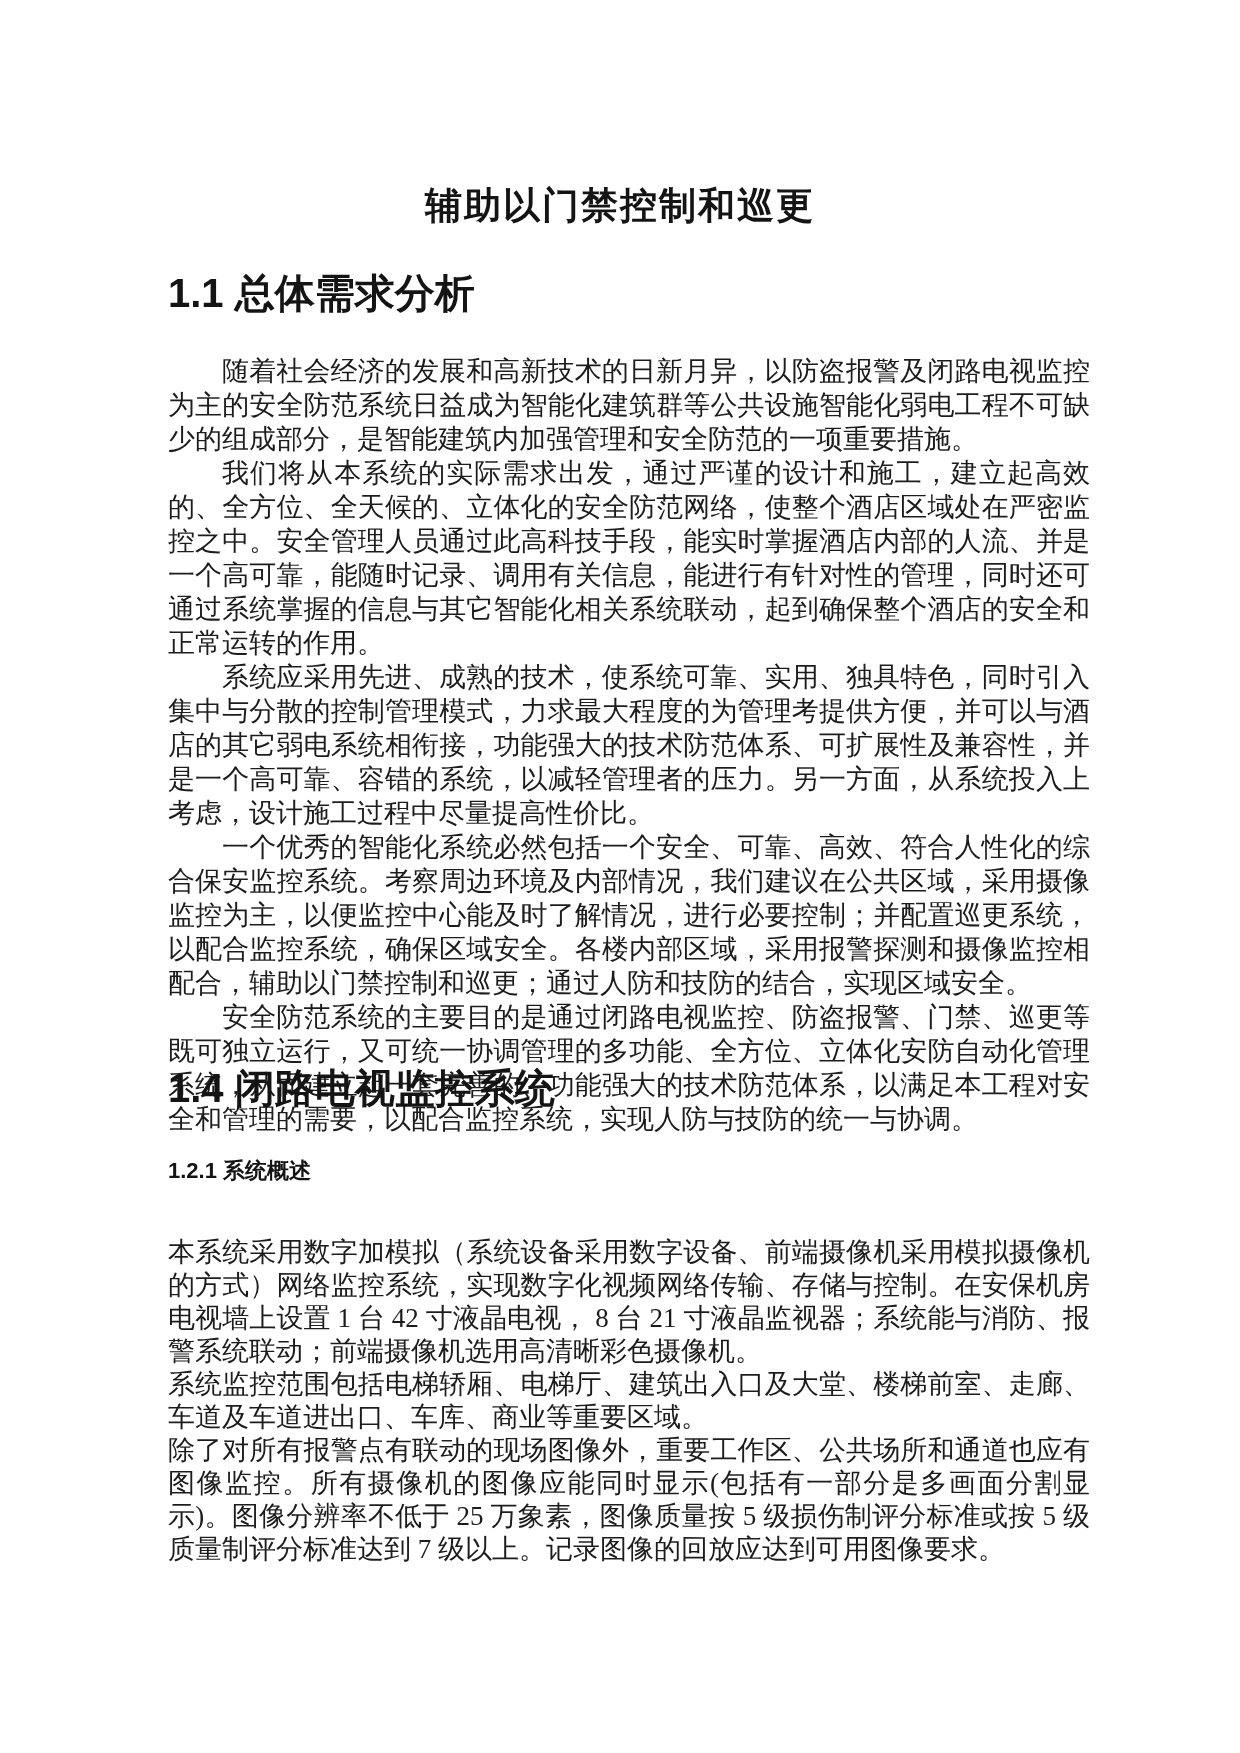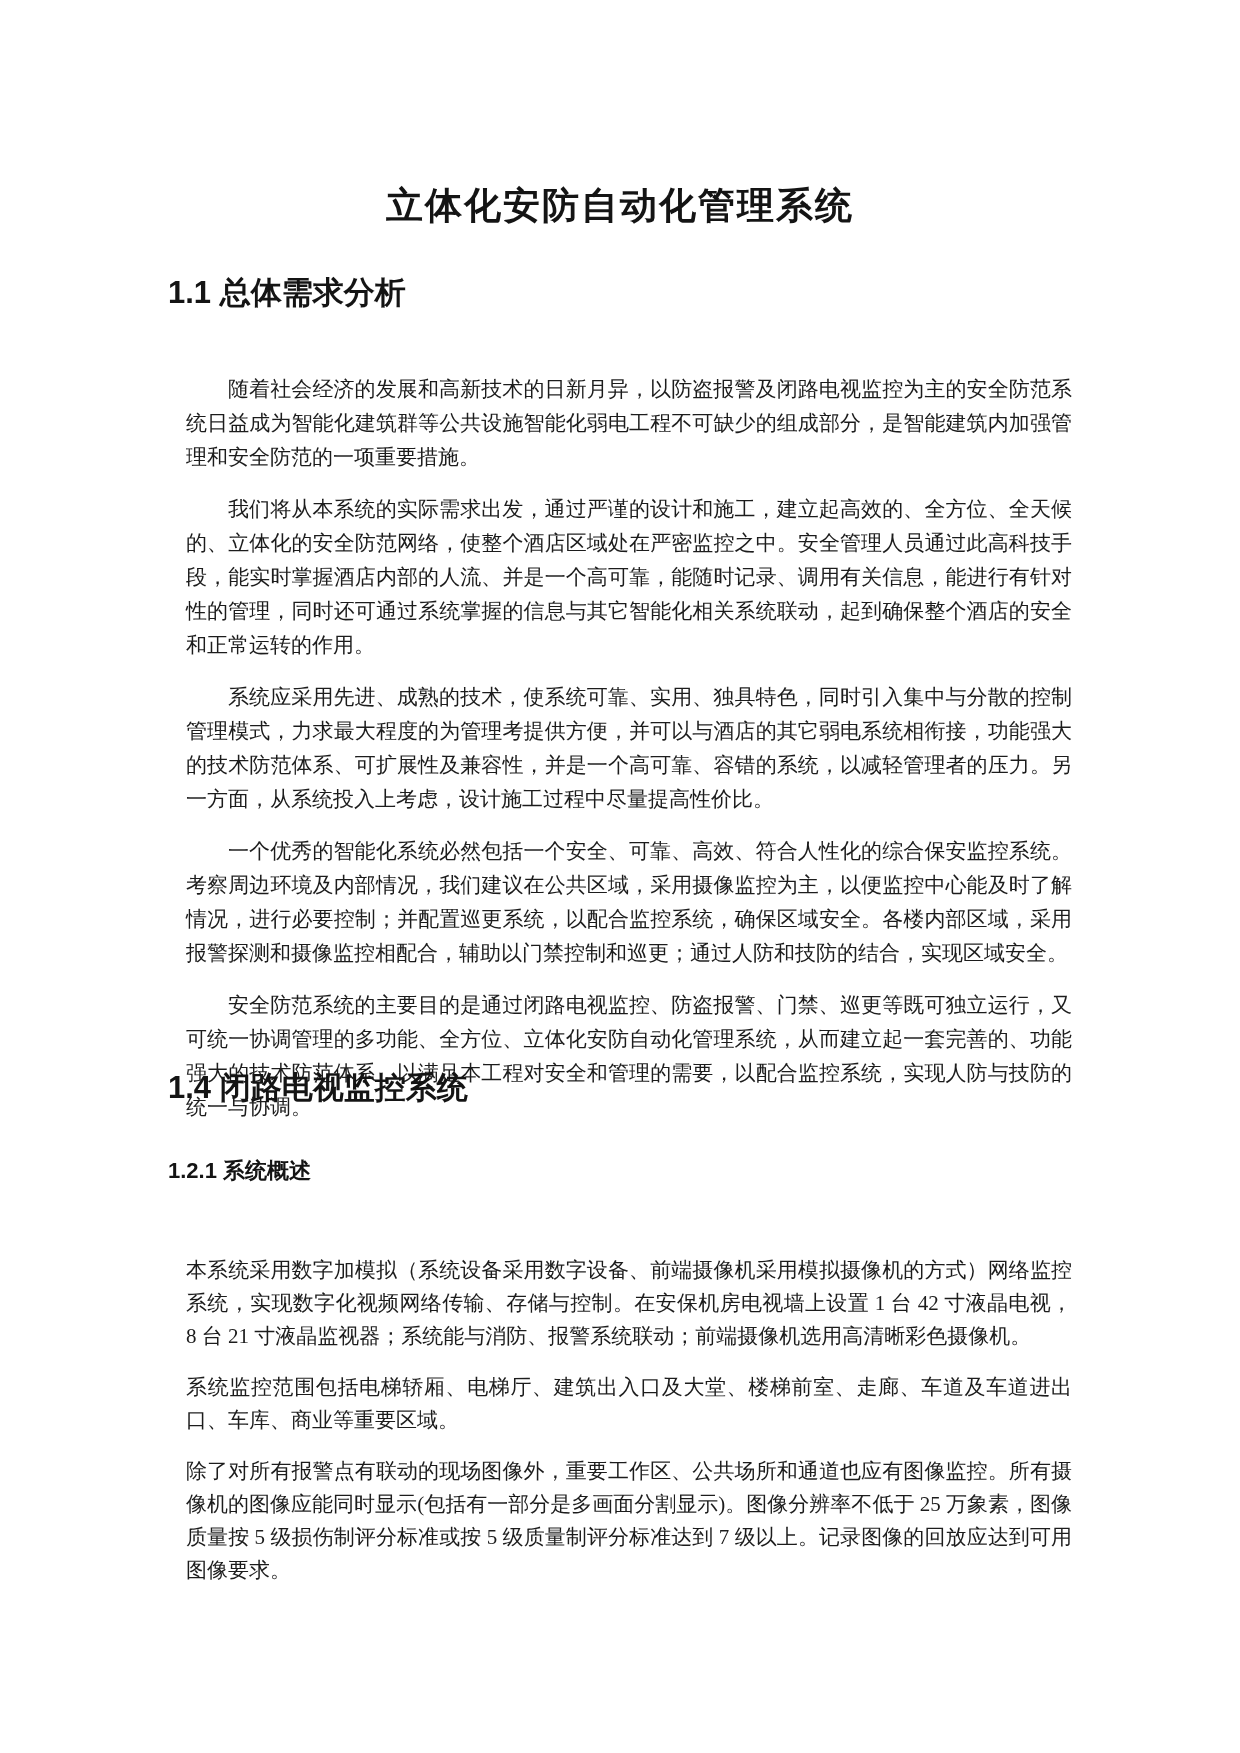--- a/index.html
+++ b/index.html
@@ -27,21 +27,21 @@
     line-height: 44px;
     letter-spacing: 2px;
     color: #141414;
   }
   .h2 {
     position: absolute;
     left: 168px;
     width: 922px;
     font-family: "Liberation Sans", "DejaVu Sans", sans-serif;
     font-weight: bold;
-    font-size: 31px;
+    font-size: 40px;
     line-height: 38px;
     color: #141414;
   }
   .h2-1 { top: 274px; }
   .h2-2 { top: 1069px; }
   .h3 {
     position: absolute;
     left: 168px;
     width: 922px;
     font-family: "Liberation Sans", "DejaVu Sans", sans-serif;
@@ -54,36 +54,36 @@
   .body-block {
     position: absolute;
     left: 168px;
     width: 922px;
     font-family: "Liberation Serif", "DejaVu Serif", serif;
     color: #1c1c1c;
   }
   .sec1-paras { top: 354px; }
   .sec2-paras { top: 1236px; }
   .body-block p {
-    margin: 18px;
+    margin: 0;
     padding: 0;
-    font-size: 21px;
+    font-size: 27px;
     text-align: justify;
     text-justify: inter-ideograph;
   }
   .sec1-paras p { line-height: 34px; }
   .sec2-paras p { line-height: 33px; }
   .indent { text-indent: 2em; }
 </style>
 </head>
 <body>
 
 <div class="page">
 
-  <div class="doc-title">立体化安防自动化管理系统</div>
+  <div class="doc-title">辅助以门禁控制和巡更</div>
 
   <div class="h2 h2-1">1.1 总体需求分析</div>
 
   <div class="body-block sec1-paras">
     <p class="indent">随着社会经济的发展和高新技术的日新月异，以防盗报警及闭路电视监控为主的安全防范系统日益成为智能化建筑群等公共设施智能化弱电工程不可缺少的组成部分，是智能建筑内加强管理和安全防范的一项重要措施。</p>
     <p class="indent">我们将从本系统的实际需求出发，通过严谨的设计和施工，建立起高效的、全方位、全天候的、立体化的安全防范网络，使整个酒店区域处在严密监控之中。安全管理人员通过此高科技手段，能实时掌握酒店内部的人流、并是一个高可靠，能随时记录、调用有关信息，能进行有针对性的管理，同时还可通过系统掌握的信息与其它智能化相关系统联动，起到确保整个酒店的安全和正常运转的作用。</p>
     <p class="indent">系统应采用先进、成熟的技术，使系统可靠、实用、独具特色，同时引入集中与分散的控制管理模式，力求最大程度的为管理考提供方便，并可以与酒店的其它弱电系统相衔接，功能强大的技术防范体系、可扩展性及兼容性，并是一个高可靠、容错的系统，以减轻管理者的压力。另一方面，从系统投入上考虑，设计施工过程中尽量提高性价比。</p>
     <p class="indent">一个优秀的智能化系统必然包括一个安全、可靠、高效、符合人性化的综合保安监控系统。考察周边环境及内部情况，我们建议在公共区域，采用摄像监控为主，以便监控中心能及时了解情况，进行必要控制；并配置巡更系统，以配合监控系统，确保区域安全。各楼内部区域，采用报警探测和摄像监控相配合，辅助以门禁控制和巡更；通过人防和技防的结合，实现区域安全。</p>
     <p class="indent">安全防范系统的主要目的是通过闭路电视监控、防盗报警、门禁、巡更等既可独立运行，又可统一协调管理的多功能、全方位、立体化安防自动化管理系统，从而建立起一套完善的、功能强大的技术防范体系，以满足本工程对安全和管理的需要，以配合监控系统，实现人防与技防的统一与协调。</p>
   </div>

